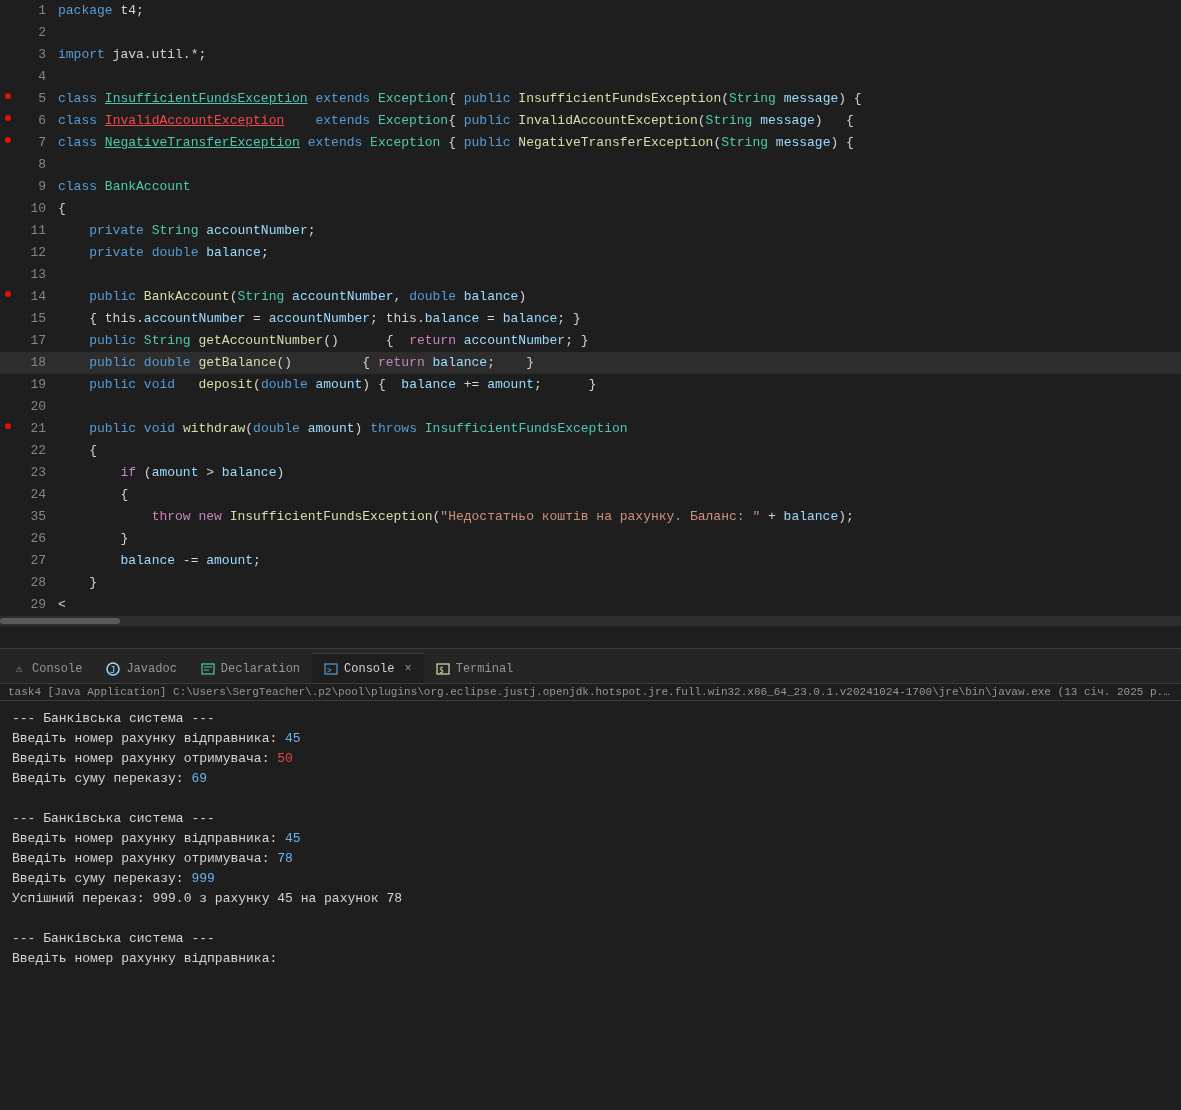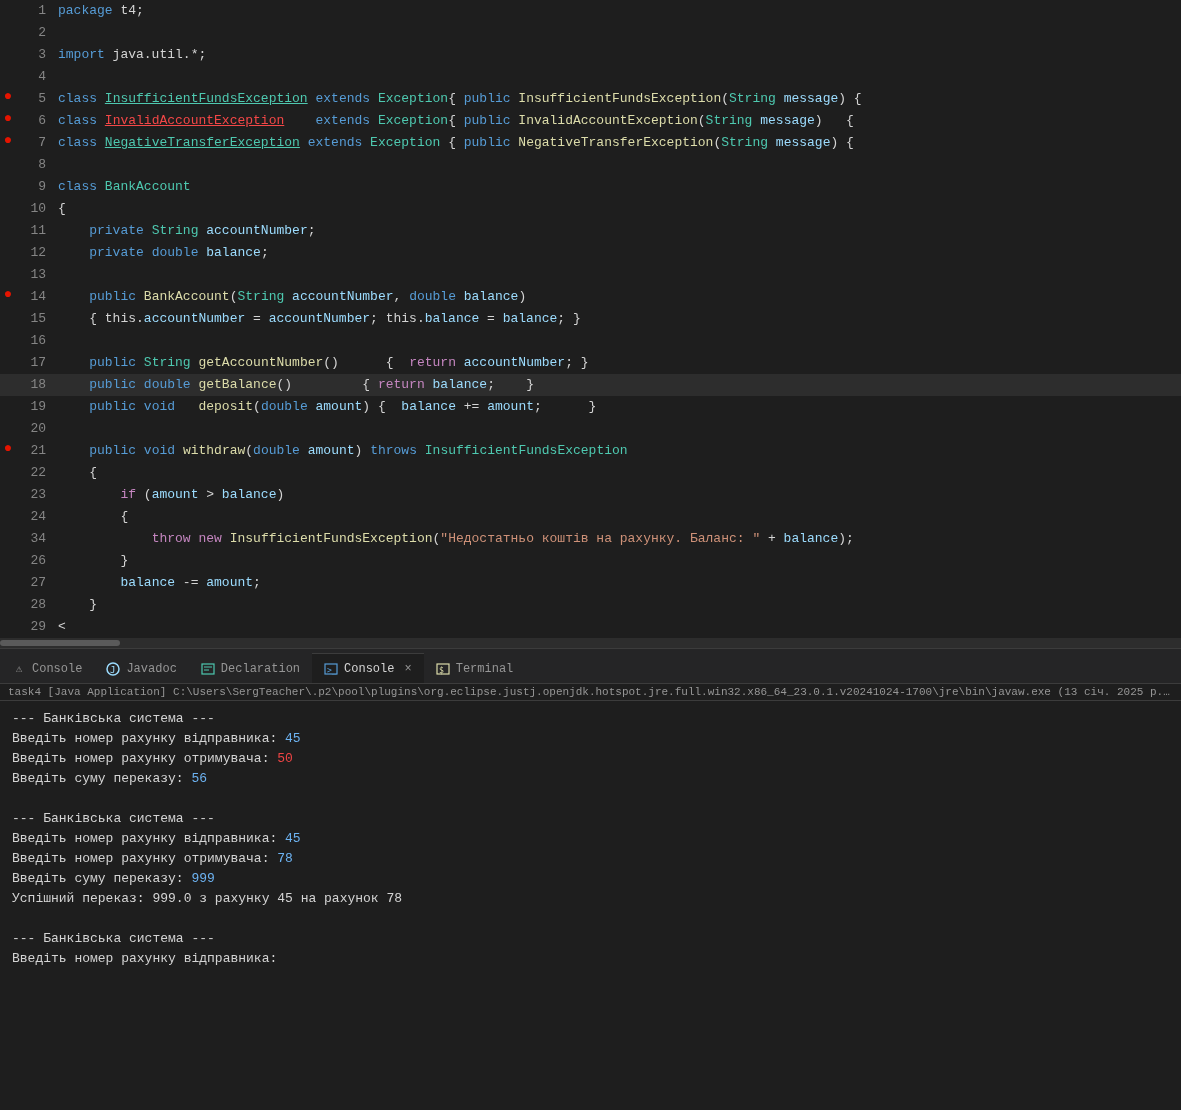--- a/index.html
+++ b/index.html
@@ -239,25 +239,20 @@
           <div class="line-num">14</div>
           <div class="line-content"><span style="color: rgb(212, 212, 212);">    </span><span style="color: rgb(86, 156, 214);">public</span><span style="color: rgb(212, 212, 212);"> </span><span style="color: rgb(220, 220, 170);">BankAccount</span><span style="color: rgb(212, 212, 212);">(</span><span style="color: rgb(78, 201, 176);">String</span><span style="color: rgb(212, 212, 212);"> </span><span style="color: rgb(156, 220, 254);">accountNumber</span><span style="color: rgb(212, 212, 212);">, </span><span style="color: rgb(86, 156, 214);">double</span><span style="color: rgb(212, 212, 212);"> </span><span style="color: rgb(156, 220, 254);">balance</span><span style="color: rgb(212, 212, 212);">)</span></div>
         </div>
         <div class="code-line">
           <div class="line-gutter"></div>
           <div class="line-num">15</div>
           <div class="line-content"><span style="color: rgb(212, 212, 212);">    { </span><span style="color: rgb(212, 212, 212);">this.</span><span style="color: rgb(156, 220, 254);">accountNumber</span><span style="color: rgb(212, 212, 212);"> = </span><span style="color: rgb(156, 220, 254);">accountNumber</span><span style="color: rgb(212, 212, 212);">; this.</span><span style="color: rgb(156, 220, 254);">balance</span><span style="color: rgb(212, 212, 212);"> = </span><span style="color: rgb(156, 220, 254);">balance</span><span style="color: rgb(212, 212, 212);">; }</span></div>
         </div>
         <div class="code-line">
           <div class="line-gutter"></div>
-          <div class="line-num">16</div>
-          <div class="line-content"></div>
-        </div>
-        <div class="code-line">
-          <div class="line-gutter"></div>
           <div class="line-num">17</div>
           <div class="line-content"><span style="color: rgb(212, 212, 212);">    </span><span style="color: rgb(86, 156, 214);">public</span><span style="color: rgb(212, 212, 212);"> </span><span style="color: rgb(78, 201, 176);">String</span><span style="color: rgb(212, 212, 212);"> </span><span style="color: rgb(220, 220, 170);">getAccountNumber</span><span style="color: rgb(212, 212, 212);">()      {  </span><span style="color: rgb(197, 134, 192);">return</span><span style="color: rgb(212, 212, 212);"> </span><span style="color: rgb(156, 220, 254);">accountNumber</span><span style="color: rgb(212, 212, 212);">; }</span></div>
         </div>
         <div class="code-line highlighted">
           <div class="line-gutter"></div>
           <div class="line-num">18</div>
           <div class="line-content"><span style="color: rgb(212, 212, 212);">    </span><span style="color: rgb(86, 156, 214);">public</span><span style="color: rgb(212, 212, 212);"> </span><span style="color: rgb(86, 156, 214);">double</span><span style="color: rgb(212, 212, 212);"> </span><span style="color: rgb(220, 220, 170);">getBalance</span><span style="color: rgb(212, 212, 212);">()         { </span><span style="color: rgb(197, 134, 192);">return</span><span style="color: rgb(212, 212, 212);"> </span><span style="color: rgb(156, 220, 254);">balance</span><span style="color: rgb(212, 212, 212);">;    }</span></div>
         </div>
         <div class="code-line">
           <div class="line-gutter"></div>
@@ -286,21 +281,21 @@
           <div class="line-num">23</div>
           <div class="line-content"><span style="color: rgb(212, 212, 212);">        </span><span style="color: rgb(197, 134, 192);">if</span><span style="color: rgb(212, 212, 212);"> (</span><span style="color: rgb(156, 220, 254);">amount</span><span style="color: rgb(212, 212, 212);"> &gt; </span><span style="color: rgb(156, 220, 254);">balance</span><span style="color: rgb(212, 212, 212);">)</span></div>
         </div>
         <div class="code-line">
           <div class="line-gutter"></div>
           <div class="line-num">24</div>
           <div class="line-content"><span style="color: rgb(212, 212, 212);">        {</span></div>
         </div>
         <div class="code-line">
           <div class="line-gutter"></div>
-          <div class="line-num">34</div>
+          <div class="line-num">35</div>
           <div class="line-content"><span style="color: rgb(212, 212, 212);">            </span><span style="color: rgb(197, 134, 192);">throw</span><span style="color: rgb(212, 212, 212);"> </span><span style="color: rgb(197, 134, 192);">new</span><span style="color: rgb(212, 212, 212);"> </span><span style="color: rgb(220, 220, 170);">InsufficientFundsException</span><span style="color: rgb(212, 212, 212);">(</span><span style="color: rgb(206, 145, 120);">"Недостатньо коштів на рахунку. Баланс: "</span><span style="color: rgb(212, 212, 212);"> + </span><span style="color: rgb(156, 220, 254);">balance</span><span style="color: rgb(212, 212, 212);">);</span></div>
         </div>
         <div class="code-line">
           <div class="line-gutter"></div>
           <div class="line-num">26</div>
           <div class="line-content"><span style="color: rgb(212, 212, 212);">        }</span></div>
         </div>
         <div class="code-line">
           <div class="line-gutter"></div>
           <div class="line-num">27</div>
@@ -368,21 +363,21 @@
           <span>Terminal</span>
         </div>
       </div>
 
     <div class="console-statusbar" id="console-statusbar">task4 [Java Application] C:\Users\SergTeacher\.p2\pool\plugins\org.eclipse.justj.openjdk.hotspot.jre.full.win32.x86_64_23.0.1.v20241024-1700\jre\bin\javaw.exe  (13 січ. 2025 р., 00:</div>
 
     <div class="console-output" id="console-output-container">
     <div style="color: rgb(212, 212, 212);">--- Банківська система ---</div>
         <div><span style="color: rgb(212, 212, 212);">Введіть номер рахунку відправника: </span><span style="color: rgb(109, 179, 242);">45</span></div>
         <div><span style="color: rgb(212, 212, 212);">Введіть номер рахунку отримувача: </span><span style="color: #ef4444;">50</span></div>
-        <div><span style="color: rgb(212, 212, 212);">Введіть суму переказу: </span><span style="color: rgb(109, 179, 242);">56</span></div>
+        <div><span style="color: rgb(212, 212, 212);">Введіть суму переказу: </span><span style="color: rgb(109, 179, 242);">69</span></div>
         <div>&nbsp;</div>
         <div style="color: rgb(212, 212, 212);">--- Банківська система ---</div>
         <div><span style="color: rgb(212, 212, 212);">Введіть номер рахунку відправника: </span><span style="color: rgb(109, 179, 242);">45</span></div>
         <div><span style="color: rgb(212, 212, 212);">Введіть номер рахунку отримувача: </span><span style="color: rgb(109, 179, 242);">78</span></div>
         <div><span style="color: rgb(212, 212, 212);">Введіть суму переказу: </span><span style="color: rgb(109, 179, 242); margin-top: 27px;">999</span></div>
         <div style="color: rgb(212, 212, 212);">Успішний переказ: 999.0 з рахунку 45 на рахунок 78</div>
         <div>&nbsp;</div>
         <div style="color: rgb(212, 212, 212);">--- Банківська система ---</div>
         <div><span style="color: rgb(212, 212, 212);">Введіть номер рахунку відправника: </span></div>
       </div>

